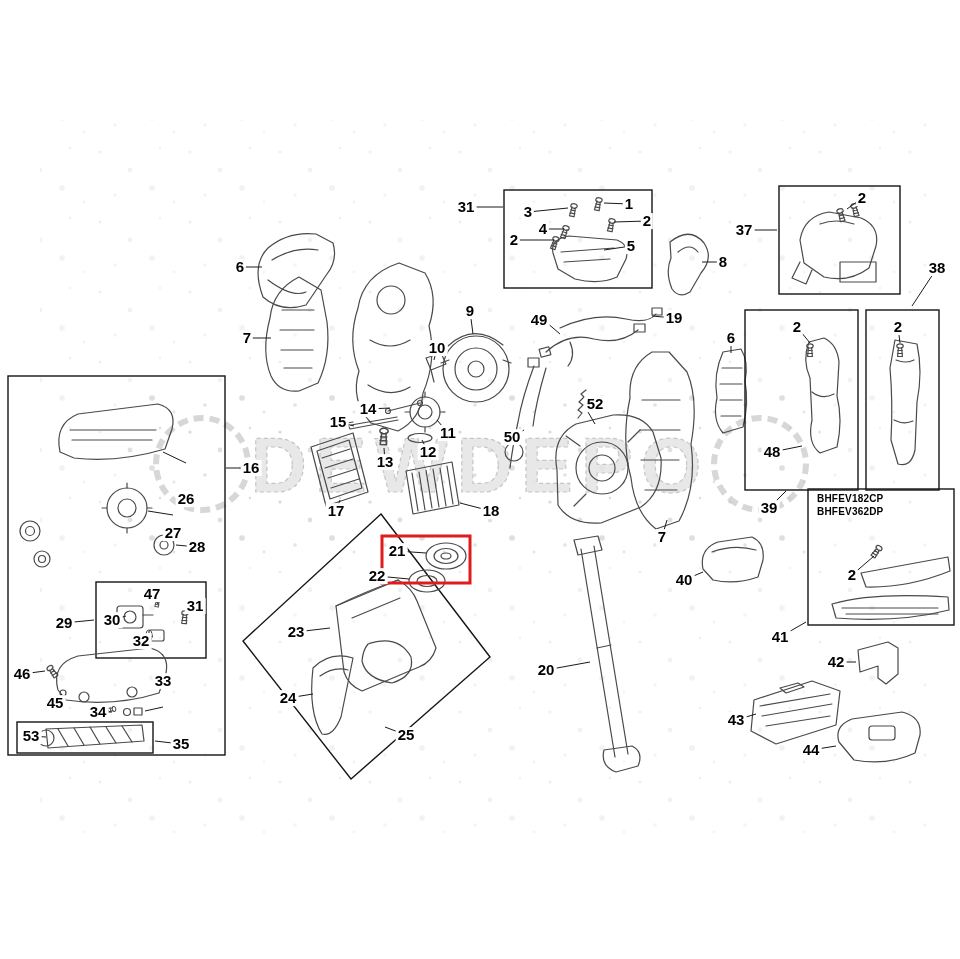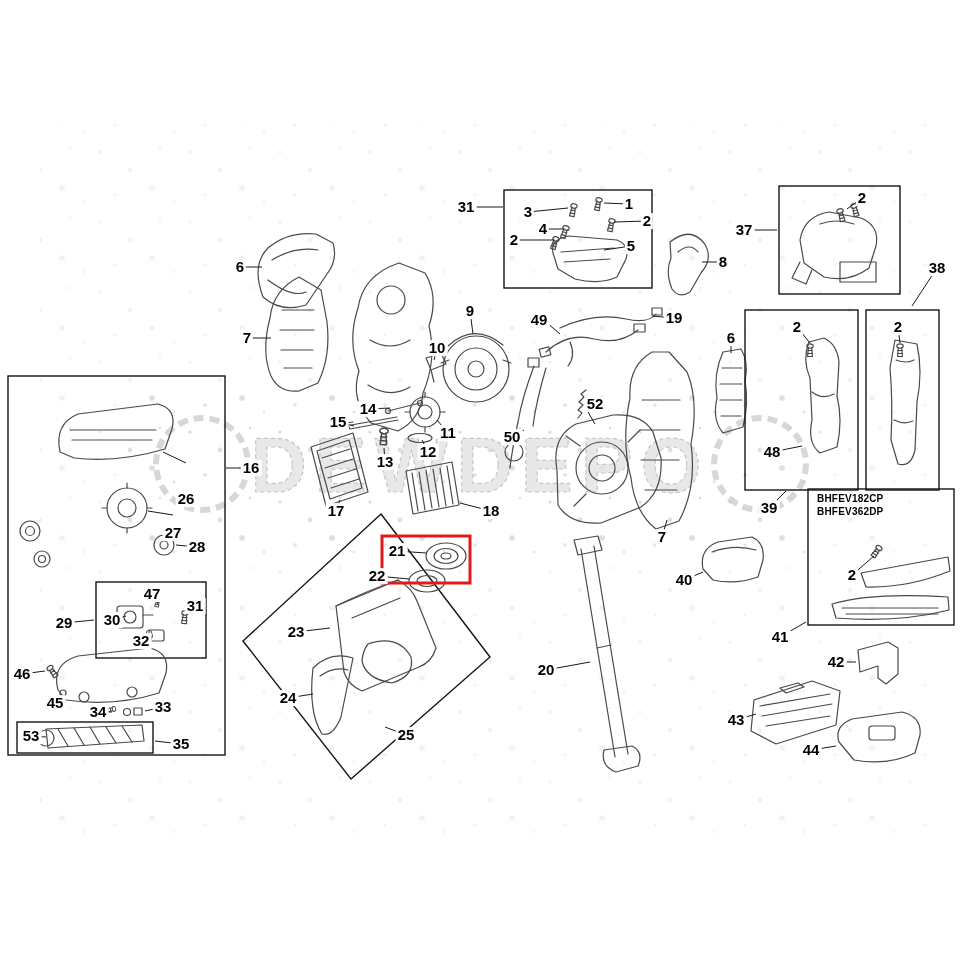--- a/index.html
+++ b/index.html
@@ -407,21 +407,21 @@
       <div class="callout" style="left: 173px; top: 515px; margin-top: 18px;">27</div>
       <div class="callout" style="left: 197px; top: 547px;">28</div>
       <div class="callout" style="left: 64px; top: 623px;">29</div>
       <div class="callout" style="left: 112px; top: 620px;">30</div>
       <div class="callout" style="left: 152px; top: 594px;">47</div>
       <div class="callout" style="left: 195px; top: 606px;">31</div>
       <div class="callout" style="left: 141px; top: 641px;">32</div>
       <div class="callout" style="left: 22px; top: 674px;">46</div>
       <div class="callout" style="left: 55px; top: 703px;">45</div>
       <div class="callout" style="left: 98px; top: 712px;">34</div>
-      <div class="callout" style="left: 163px; top: 707px;">33</div>
+      <div class="callout" style="left: 163px; top: 681px;">33</div>
       <div class="callout" style="left: 31px; top: 736px;">53</div>
       <div class="callout" style="left: 181px; top: 744px;">35</div>
       <div class="callout" style="left: 397px; top: 551px;">21</div>
       <div class="callout" style="left: 377px; top: 576px;">22</div>
       <div class="callout" style="left: 296px; top: 632px;">23</div>
       <div class="callout" style="left: 288px; top: 698px;">24</div>
       <div class="callout" style="left: 406px; top: 735px;">25</div>
     </div>
 
 <div class="model-text">

